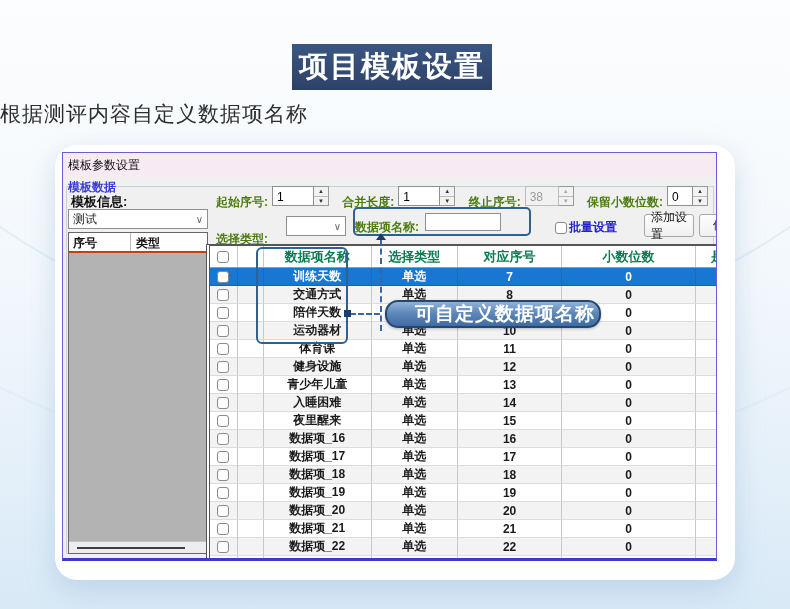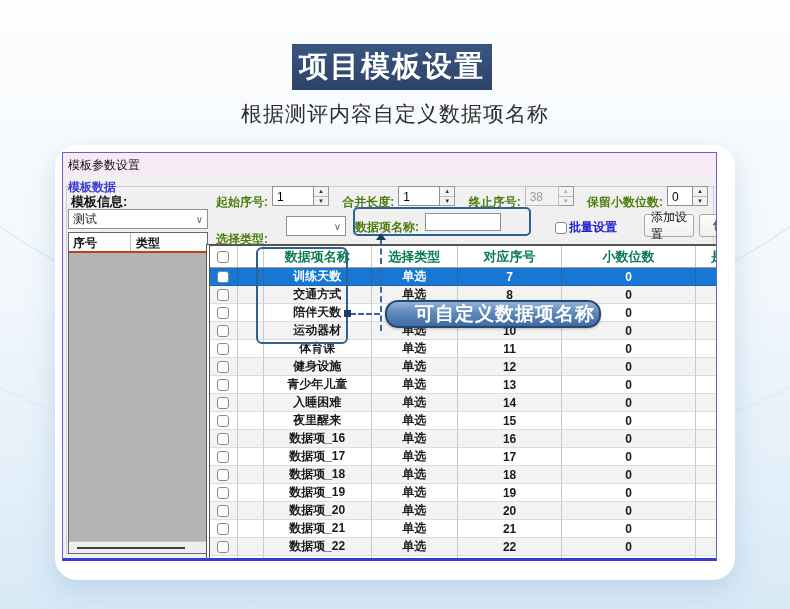--- a/index.html
+++ b/index.html
@@ -13,21 +13,21 @@
   .arc1 { width:1400px; height:1400px; left:-305px; top:-1050px; }
   .arc2 { width:1800px; height:1800px; left:-505px; top:-1320px; border-color:rgba(218,233,246,.5); }
 
   .banner {
     position:absolute; left:292px; top:44px; width:200px; height:46px;
     background:linear-gradient(180deg,#3a5681 0%,#2d4268 100%);
     color:#fff; font-size:29px; font-weight:bold; letter-spacing:2px;
     display:flex; align-items:center; justify-content:center;
   }
   .subtitle {
-    position:absolute; left:0; top:100px; width:790px; text-align:center;
+    position:absolute; left:0; top:100px; width:790px; text-align:left;
     font-size:21px; color:#2d2d2d; font-weight:500; letter-spacing:1px;
   }
 
   .card {
     position:absolute; left:55px; top:145px; width:680px; height:435px;
     background:#ffffff; border-radius:22px; overflow:hidden;
     box-shadow:0 10px 28px rgba(140,175,210,.38);
   }
 
   .dialog {

